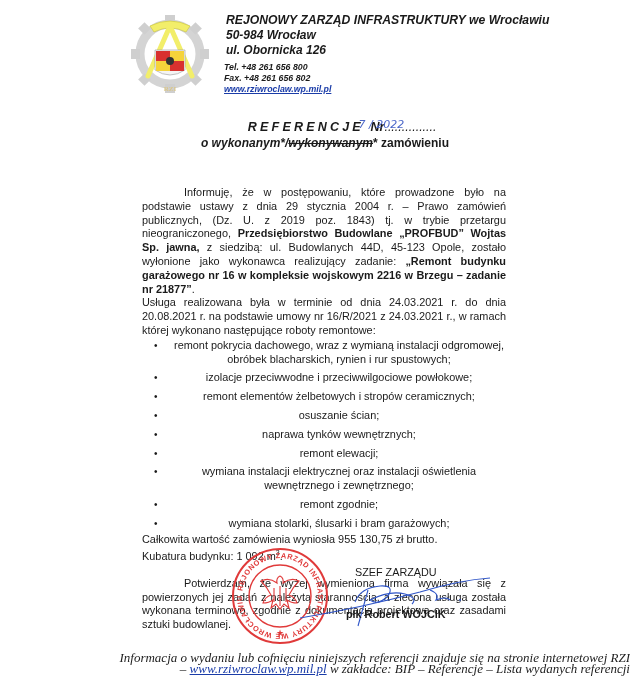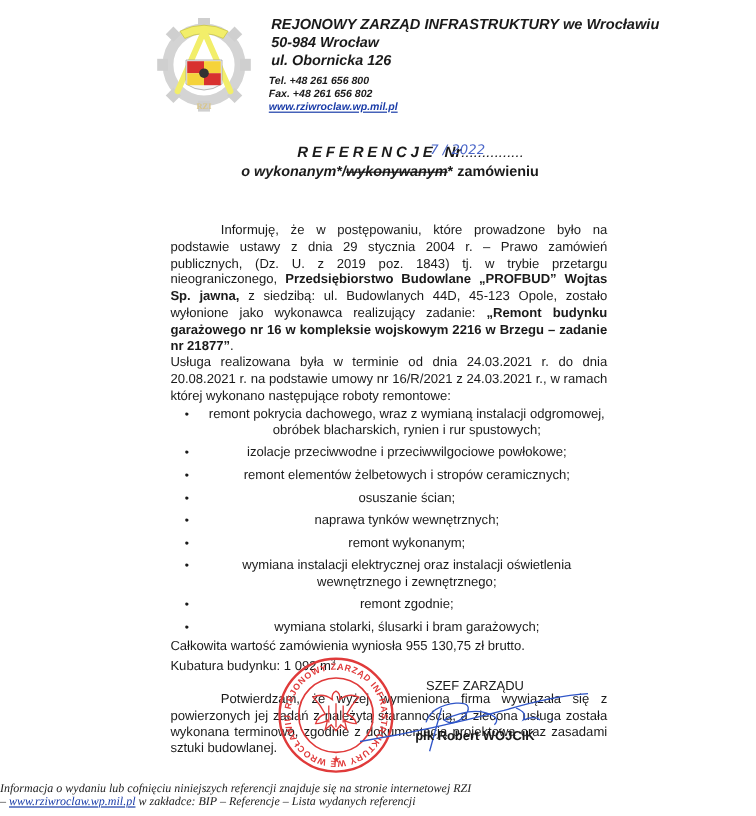--- a/index.html
+++ b/index.html
@@ -36,22 +36,22 @@
   .after-list { margin-top: -3px !important; }
   .confirm { margin-top: 13px !important; }
 
   
   .stamp { position: absolute; left: 230px; top: 546px; width: 100px; height: 100px; }
   .sig-title { position: absolute; left: 355px; top: 566px; font-weight: normal; font-size: 10.8px; }
   .sig-name { position: absolute; left: 346px; top: 608px; font-weight: bold; font-size: 10.8px; }
   .signature { position: absolute; left: 300px; top: 560px; width: 200px; height: 70px; }
 
   
-  .footer { position: absolute; left: 0; width: 630px; top: 652px; text-align: left;
-            font-family: "Liberation Serif", serif; font-style: italic; font-size: 10px; line-height: 11px; color: #222; }
+  .footer { position: absolute; left: 0; width: 630px; top: 652px; text-align: right;
+            font-family: "Liberation Serif", serif; font-style: italic; font-size: 13px; line-height: 11px; color: #222; }
   .footer .link { color: #1a3ca8; text-decoration: underline; }
 </style>
 </head>
 <body>
 
 <div class="page">
 
   <svg class="logo" viewBox="0 0 84 84">
     <g fill="#cfcfcf">
       <circle cx="42" cy="42" r="30" fill="none" stroke="#d4d4d4" stroke-width="9"></circle>
@@ -101,21 +101,21 @@
     <p class="indent">
       <span>Informuję, że w postępowaniu, które prowadzone było na podstawie ustawy z dnia 29 stycznia 2004 r. – Prawo zamówień publicznych, (Dz. U. z 2019 poz. 1843) tj. w trybie przetargu nieograniczonego, </span><b>Przedsiębiorstwo Budowlane „PROFBUD” Wojtas Sp. jawna,</b><span> z siedzibą: ul. Budowlanych 44D, 45-123 Opole, zostało wyłonione jako wykonawca realizujący zadanie: </span><b>„Remont budynku garażowego nr 16 w kompleksie wojskowym 2216 w Brzegu – zadanie nr 21877”</b><span>.</span>
     </p>
     <p>Usługa realizowana była w terminie od dnia 24.03.2021 r. do dnia 20.08.2021 r. na podstawie umowy nr 16/R/2021 z 24.03.2021 r., w ramach której wykonano następujące roboty remontowe:</p>
     <ul class="works">
       <li>remont pokrycia dachowego, wraz z wymianą instalacji odgromowej, obróbek blacharskich, rynien i rur spustowych;</li>
       <li>izolacje przeciwwodne i przeciwwilgociowe powłokowe;</li>
       <li>remont elementów żelbetowych i stropów ceramicznych;</li>
       <li>osuszanie ścian;</li>
       <li>naprawa tynków wewnętrznych;</li>
-      <li>remont wykonanym;</li>
+      <li>remont elewacji;</li>
       <li>wymiana instalacji elektrycznej oraz instalacji oświetlenia wewnętrznego i zewnętrznego;</li>
       <li>remont zgodnie;</li>
       <li>wymiana stolarki, ślusarki i bram garażowych;</li>
     </ul>
     <p class="after-list">Całkowita wartość zamówienia wyniosła 955 130,75 zł brutto.</p>
     <p><span>Kubatura budynku: 1 092 m</span><sup style="font-size:7px;">3</sup><span>.</span></p>
     <p class="indent confirm">Potwierdzam, że wyżej wymieniona firma wywiązała się z powierzonych jej zadań z należytą starannością, a zlecona usługa została wykonana terminowo, zgodnie z dokumentacją projektową oraz zasadami sztuki budowlanej.</p>
   </div>
 
   <svg class="stamp" viewBox="0 0 100 100">

